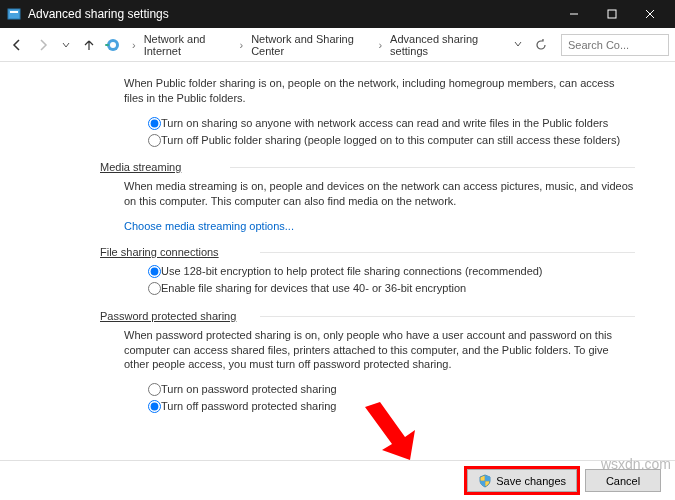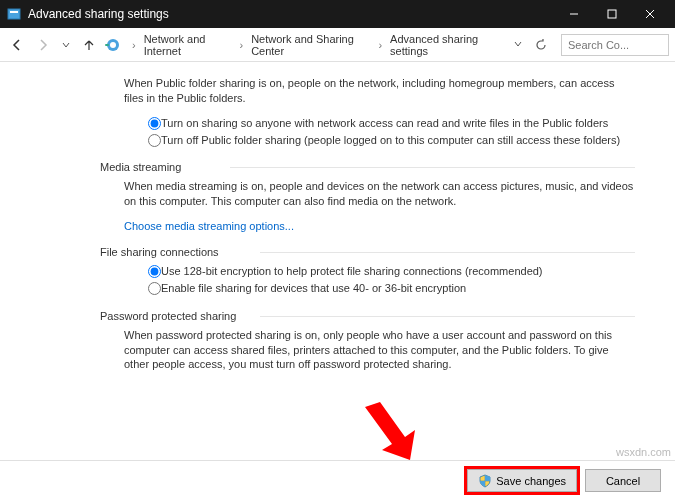--- a/index.html
+++ b/index.html
@@ -14,34 +14,34 @@
   .navbtn.disabled { color: #bbb; }
   .crumb-icon { width: 18px; height: 18px; display:flex;align-items:center;justify-content:center;}
   .breadcrumbs { flex: 1; display: flex; align-items: center; gap: 2px; font-size: 11px; color: #333; padding-left:4px;}
   .crumb { padding: 2px 4px; }
   .crumb-sep { color: #777; padding: 0 2px; }
   .dropdown-chev { color:#555; padding:0 4px;}
   .refresh { width: 20px; height: 20px; display:flex;align-items:center;justify-content:center;color:#555;}
   .search { width: 108px; height: 22px; border: 1px solid #ccc; padding: 2px 6px; color: #888; font-size: 11px; margin-left:6px;}
   .content { padding: 8px 40px 8px 100px; color: #333; height: 398px; overflow: hidden; position: relative;}
   .section-desc { font-size: 11px; color: #333; margin: 6px 0 10px 24px; line-height: 1.35; }
-  .section-head { font-size: 11px; color: #333; margin: 14px 0 4px 0; position: relative;}
+  .section-head { font-size: 11px; color: #333; margin: 14px 0 4px 0; position: relative; text-decoration: underline;}
   .section-head::after { content:""; position:absolute; left:130px; right:0; top:50%; border-top:1px solid #e5e5e5;}
   .section-head.short::after{left:160px;}
   .radio-group { margin-left: 48px; margin-top: 6px; }
   .radio-row { display: flex; align-items: flex-start; gap: 0; margin-bottom: 2px; line-height: 1.35;}
   .radio-row input[type=radio] { margin-top: 1px; }
   .link { color: #0066cc; margin-left: 24px; display: inline-block; margin-top: 1px; cursor:pointer;}
   .footer { height: 40px; border-top: 1px solid #e0e0e0; display: flex; align-items: center; justify-content: flex-end; padding: 0 14px; gap: 8px;}
   .btn { height: 23px; min-width: 76px; border: 1px solid #adadad; background: #e1e1e1; font-size: 11px; padding: 0 10px; display:flex;align-items:center;justify-content:center;gap:4px;}
   .btn.primary-highlight { outline: 3px solid #ff0000; text-align: right; }
   .shield { width:14px;height:14px;}
   .arrow-diag { position:absolute; pointer-events:none;}
   .arrow-diag svg{ width:60px;height:60px;}
-  .watermark{position:absolute;right:4px;bottom:42px;font-size:11px;color:#bbb;}
+  .watermark{position:absolute;right:4px;bottom:28px;font-size:14px;color:#bbb;}
 </style>
 </head>
 <body>
 
 <div class="titlebar">
   <span class="icon">
     <svg viewBox="0 0 16 16">
         <rect x="2" y="3" width="12" height="10" fill="#4aa3df" stroke="#2a7ab0" stroke-width="1"></rect>
         <rect x="4" y="5" width="8" height="2" fill="#fff"></rect>
       </svg>
@@ -142,20 +142,30 @@
       <span>Enable file sharing for devices that use 40- or 36-bit encryption</span>
     </label>
   </div>
 
   <div class="section-head short">Password protected sharing</div>
   <div class="section-desc">When password protected sharing is on, only people who have a user account and password on this computer can access shared files, printers attached to this computer, and the Public folders. To give other people access, you must turn off password protected sharing.</div>
 
   
   
 
+  <div class="radio-group">
+    <label class="radio-row">
+      <input type="radio" name="pw" style="">
+      <span>Turn on password protected sharing</span>
+    </label>
+    <label class="radio-row">
+      <input type="radio" name="pw" checked="" style="">
+      <span>Turn off password protected sharing</span>
+    </label>
+  </div>
 
   
   <div class="arrow-diag" style="left:360px;top:340px;">
     <svg viewBox="0 0 60 60">
         <polygon points="5,5 20,0 45,35 55,28 50,58 22,48 32,42 5,5" fill="#ff0000"></polygon>
       </svg>
   </div>
 
 </div>
 

